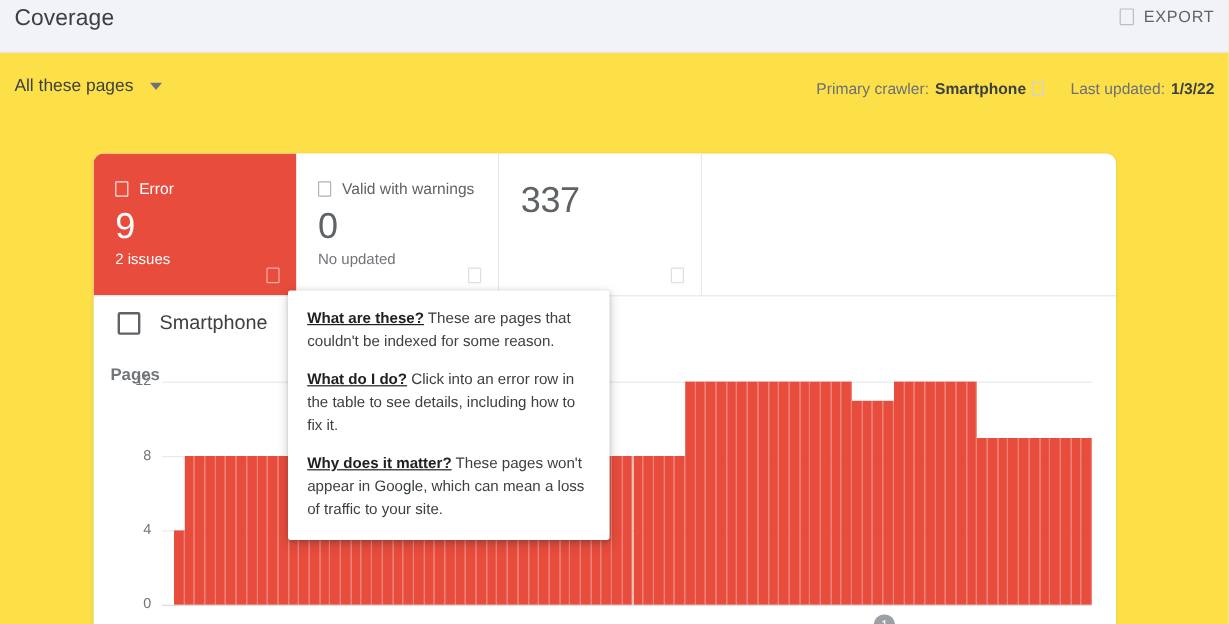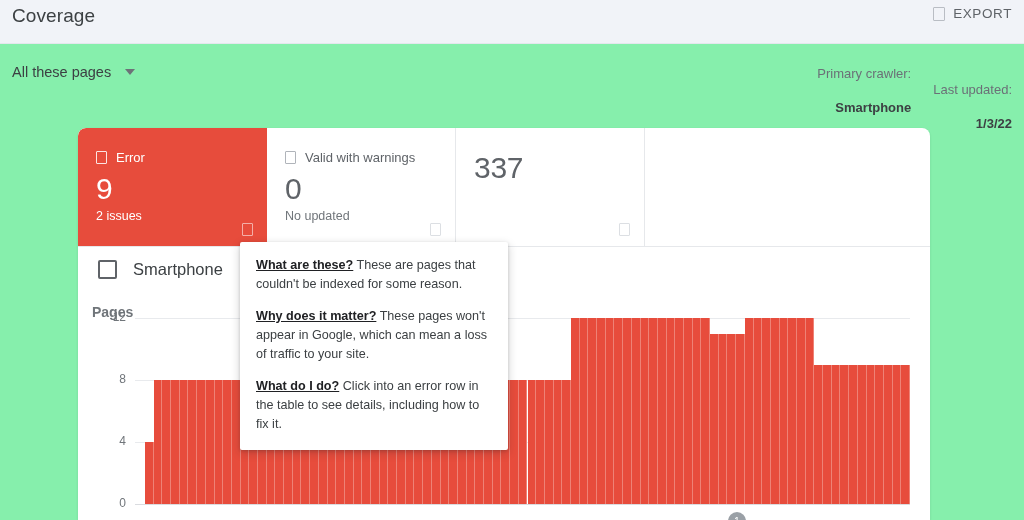--- a/index.html
+++ b/index.html
@@ -2,21 +2,21 @@
 <html><head>
 <meta charset="utf-8">
 <style>
   * { box-sizing: border-box; margin: 0; padding: 0; }
   html, body {
     width: 1024px; height: 520px;
     background: #f1f3f8;
     font-family: "Liberation Sans", sans-serif;
     overflow: hidden;
   }
-  .page { position: relative; width: 1024px; height: 520px; background: #86efac; }
+  .page { position: relative; width: 1024px; height: 520px; background: #fde047; }
 
   
   .header {
     position: absolute; left: 0; top: 0; width: 1024px; height: 44px;
     background: #f1f3f8;
     display: flex; align-items: center;
   }
   .page-title {
     position: absolute; left: 12px; top: 5px;
     font-size: 19px; color: #3c4043; font-weight: 400;
@@ -56,42 +56,42 @@
     width: 0; height: 0;
     border-left: 5px solid transparent;
     border-right: 5px solid transparent;
     border-top: 6px solid #6d7278;
   }
   .meta {
     position: absolute; right: 12px; top: 22px;
     display: flex; align-items: center; gap: 22px;
     font-size: 13px; color: #6b7077;
   }
-  .meta .grp { display: flex; align-items: flex-end; gap: 19px; flex-direction: column; }
+  .meta .grp { display: flex; align-items: center; gap: 5px; }
   .meta .strong { color: #3c4043; font-weight: 700; }
   .meta .ph-box { width: 10px; height: 12px; border-color: #cfd3da; }
 
   
   .panel {
     position: absolute; left: 78px; top: 128px;
     width: 852px; height: 392px;
     background: #ffffff;
     border-radius: 8px 8px 0 0;
     box-shadow: 0 1px 2px rgba(60,64,67,.10), 0 1px 3px rgba(60,64,67,.06);
     overflow: hidden;
   }
 
   
   .cards {
     position: absolute; left: 0; top: 0;
     display: flex; height: 118px; width: 677px;
   }
   .card {
     position: relative;
-    width: 189px; height: 118px;
+    width: 169px; height: 118px;
     border-right: 1px solid #e6e8eb;
     background: #fff;
     padding: 22px 0 0 18px;
     cursor: pointer;
   }
   .card.first { border-radius: 8px 0 0 0; }
   .card.active {
     background: #e74c3c;
     border-right: none;
   }
@@ -370,16 +370,16 @@
           <div class="bar" style="left: 756.307px; width: 8.69318px; height: 139.5px; background: rgb(231, 76, 60);"></div>
         </div>
       <div class="baseline"></div>
       <div class="annot">1</div>
 
     </div>
   </div>
 
   <div class="tooltip" id="tooltip">
       <div class="tt-p"><span class="tt-q">What are these?</span><span> These are pages that couldn't be indexed for some reason.</span></div>
+      <div class="tt-p"><span class="tt-q">What do I do?</span><span> Click into an error row in the table to see details, including how to fix it.</span></div>
       <div class="tt-p"><span class="tt-q">Why does it matter?</span><span> These pages won't appear in Google, which can mean a loss of traffic to your site.</span></div>
-      <div class="tt-p"><span class="tt-q">What do I do?</span><span> Click into an error row in the table to see details, including how to fix it.</span></div>
     </div>
 </div>
 
 </body></html>

